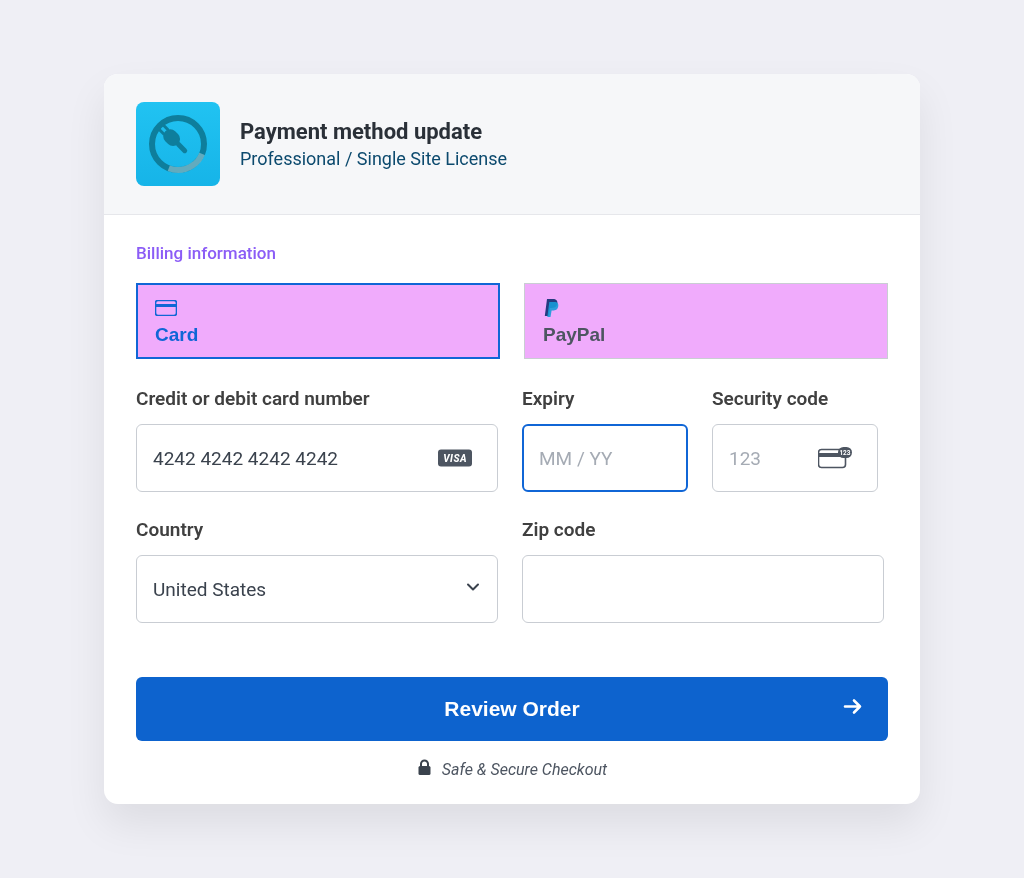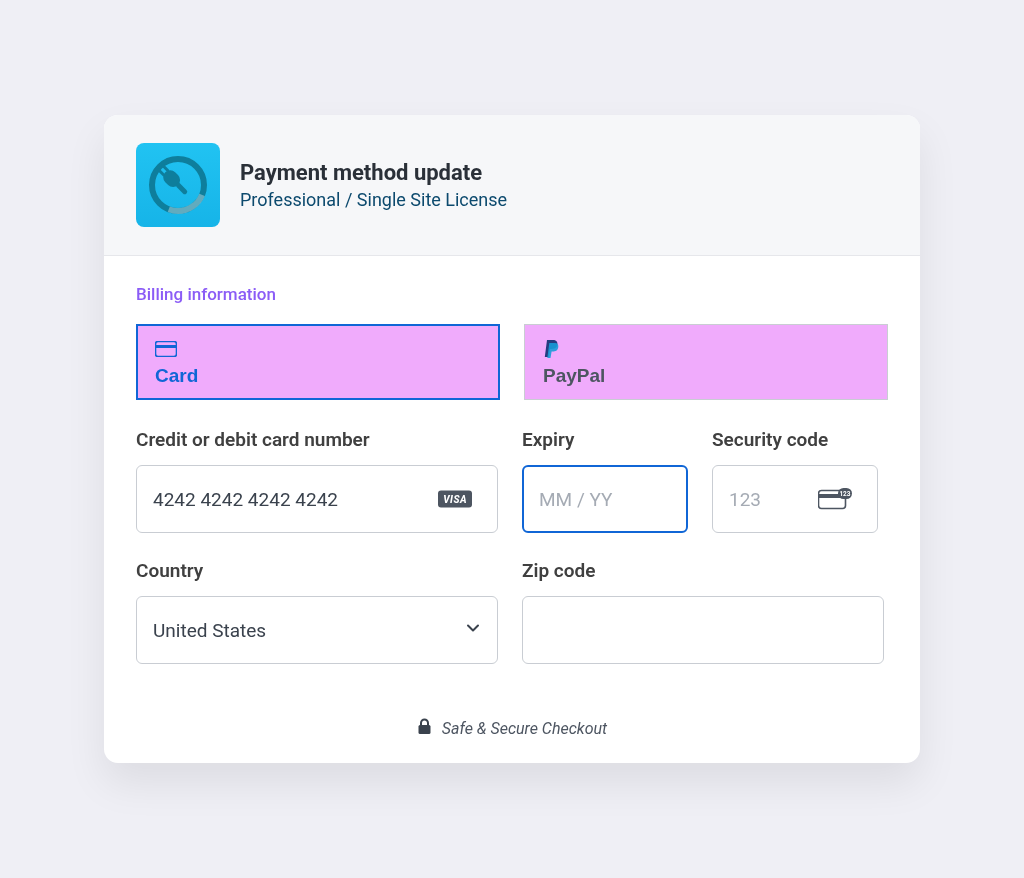--- a/index.html
+++ b/index.html
@@ -285,20 +285,28 @@
         </div>
       </div>
 
       <div class="field">
         <label>Zip code</label>
         <input class="control" type="text" value="" style="">
       </div>
 
     </div>
 
+    <button class="submit-btn">
+      <span>Review Order</span>
+      <span class="arrow">
+        <svg width="26" height="26" viewBox="0 0 26 26">
+            <path d="M5 13h15M14 7l6 6-6 6" fill="none" stroke="#fff" stroke-width="2.6" stroke-linecap="round" stroke-linejoin="round"></path>
+          </svg>
+      </span>
+    </button>
 
     <div class="secure-row">
       <span>
         <svg width="15" height="17" viewBox="0 0 15 17">
             <rect x="1.5" y="7" width="12" height="9" rx="1.5" fill="#3A424D"></rect>
             <path d="M4 7V5a3.5 3.5 0 017 0v2" fill="none" stroke="#3A424D" stroke-width="2"></path>
           </svg>
       </span>
       <span>Safe &amp; Secure Checkout</span>
     </div>

